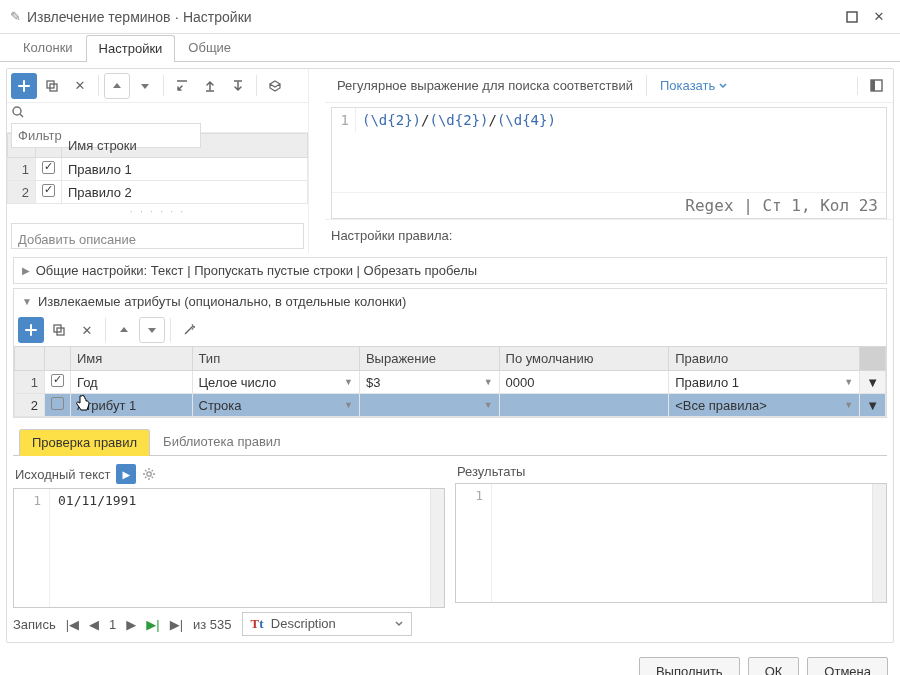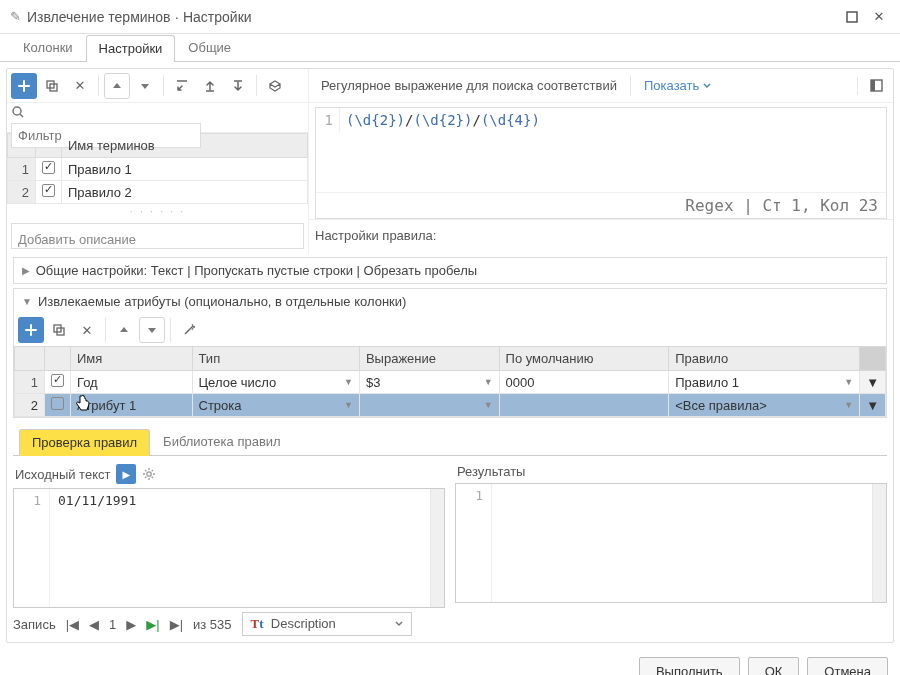--- a/index.html
+++ b/index.html
@@ -12,21 +12,21 @@
   .titlebar .winbtn { width: 22px; text-align: center; color: #555; cursor: pointer; }
 
   
   .top-tabs { display: flex; padding-left: 10px; border-bottom: 1px solid #ccc; height: 28px; }
   .top-tabs .tab { padding: 5px 12px; color: #777; cursor: pointer; border: 1px solid transparent; border-bottom: none; position: relative; }
   .top-tabs .tab.active { color: #333; border-color: #ccc; background: #fff; top: 1px; border-radius: 3px 3px 0 0; }
 
   .panel-outer { border: 1px solid #ddd; margin: 6px; border-radius: 2px; }
   .main-split { display: flex; }
   .left-col { width: 302px; border-right: 1px solid #eee; }
-  .right-col { flex: 1; }
+  .right-col { flex: 1; margin-left: 16px; }
 
   
   .toolbar { display: flex; align-items: center; height: 34px; padding: 2px 4px; gap: 2px; border-bottom: 1px solid #eee; }
   .tbtn { width: 26px; height: 26px; display: inline-flex; align-items: center; justify-content: center; border-radius: 3px; cursor: pointer; color: #666; }
   .tbtn.primary { background: #4a88c7; color: #fff; }
   .tbtn.boxed { border: 1px solid #d5d5d5; }
   .tlabel { color: #555; padding: 0 8px; white-space: nowrap; }
   .tdropdown { color: #4a88c7; padding: 0 8px; cursor: pointer; display: inline-flex; align-items: center; gap: 4px; }
   .tright { margin-left: auto; display: flex; gap: 2px; }
   .sep-vert { width:1px; background:#e5e5e5; align-self:stretch; margin:4px 3px; }
@@ -195,21 +195,21 @@
               <path d="M9 9 L12 12" stroke="#777" stroke-width="1.5"></path>
             </svg>
           </span>
         <input type="text" placeholder="Фильтр" style="">
       </div>
       <table class="grid">
         <thead>
           <tr>
               <th style="width:28px"></th>
               <th style="width:26px"></th>
-              <th>Имя терминов</th>
+              <th>Имя строки</th>
             </tr>
         </thead>
         <tbody>
           <tr>
             <td class="rownum">1</td>
             <td class="chk"><span class="fake-chk checked"></span></td>
             <td>Правило 1</td>
           </tr>
           <tr>
             <td class="rownum">2</td>

